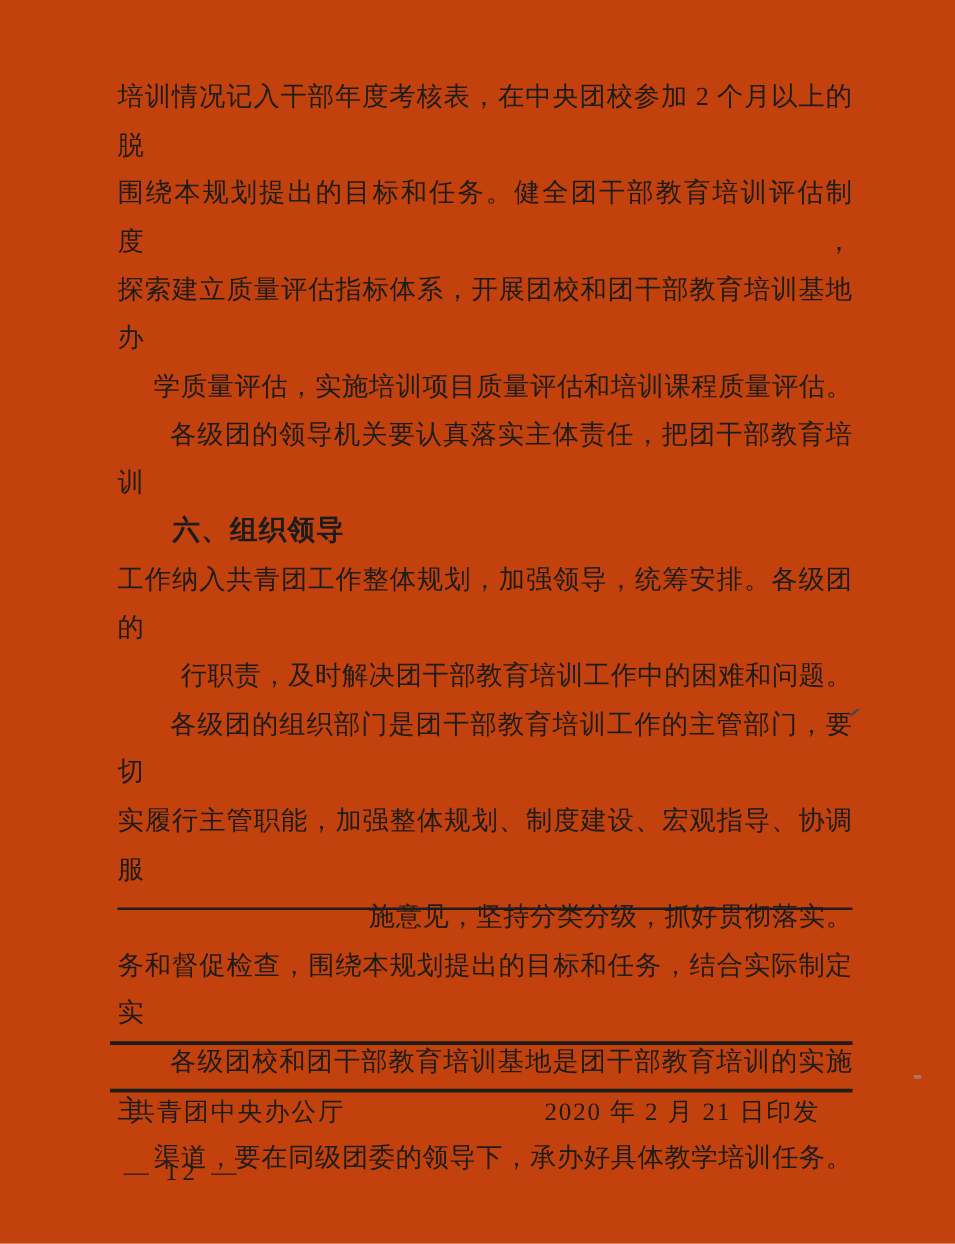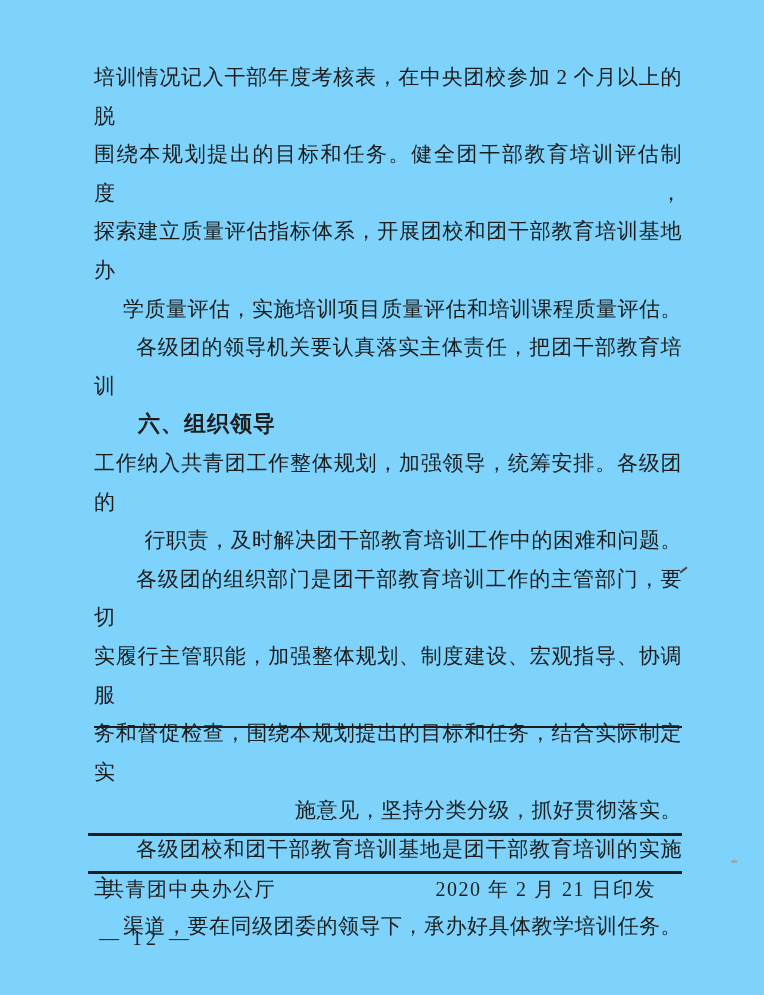--- a/index.html
+++ b/index.html
@@ -1,19 +1,19 @@
 <!DOCTYPE html>
 <html><head>
 <meta charset="utf-8">
 <style>
   html,body{margin:0;padding:0;background:#e9e9e9;}
   .page{
     position:relative;
     width:764px;height:995px;
-    background:#7dd3fc;
+    background:#c2410c;
     overflow:hidden;
     font-family:"Liberation Serif","DejaVu Serif",serif;
     color:#1c1c1c;
   }
   
   .body-block{
     position:absolute;
     left:94px;top:58px;width:588px;
     font-size:21px;
     line-height:38.6px;
@@ -87,22 +87,22 @@
     <div class="bline l">学质量评估，实施培训项目质量评估和培训课程质量评估。</div>
 
     <div class="bline j ind">各级团的领导机关要认真落实主体责任，把团干部教育培训</div>
 
     <div class="bline heading ind">六、组织领导</div>
     <div class="bline j">工作纳入共青团工作整体规划，加强领导，统筹安排。各级团的</div>
     <div class="bline l">行职责，及时解决团干部教育培训工作中的困难和问题。</div>
 
     <div class="bline j ind">各级团的组织部门是团干部教育培训工作的主管部门，要切</div>
     <div class="bline j">实履行主管职能，加强整体规划、制度建设、宏观指导、协调服</div>
+    <div class="bline l">施意见，坚持分类分级，抓好贯彻落实。</div>
     <div class="bline j">务和督促检查，围绕本规划提出的目标和任务，结合实际制定实</div>
-    <div class="bline l">施意见，坚持分类分级，抓好贯彻落实。</div>
 
     <div class="bline j ind">各级团校和团干部教育培训基地是团干部教育培训的实施主</div>
     <div class="bline l">渠道，要在同级团委的领导下，承办好具体教学培训任务。</div>
 
   </div>
 
   <div class="rule rule-thin"></div>
 
 
   <div class="rule rule-top"></div>

